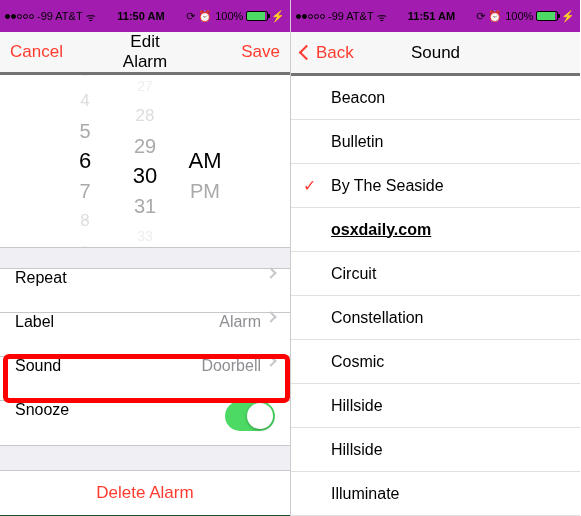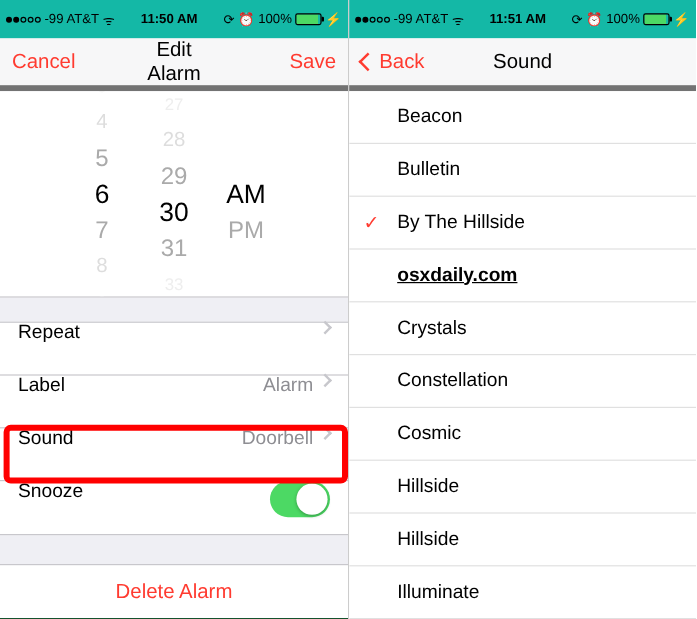--- a/index.html
+++ b/index.html
@@ -1,29 +1,29 @@
 <!DOCTYPE html>
 <html><head>
 <meta charset="utf-8">
 <style>
   * { margin: 0; padding: 0; box-sizing: border-box; font-family: -apple-system, "Helvetica Neue", Helvetica, Arial, sans-serif; }
   body { background: #fff; width: 581px; height: 516px; overflow: hidden; display: flex; }
   .screen { width: 290px; height: 516px; background: #efeff4; position: relative; display: flex; flex-direction: column; }
   .screen + .screen { border-left: 1px solid #ccc; }
   
-  .status-bar { height: 20px; background: #14b8a6; display: flex; align-items: center; justify-content: space-between; padding: 16px 5px; font-size: 11px; color: #000; }
+  .status-bar { height: 20px; background: #a21caf; display: flex; align-items: center; justify-content: space-between; padding: 16px 5px; font-size: 11px; color: #000; }
   .status-left { display: flex; align-items: center; gap: 3px; }
   .status-right { display: flex; align-items: center; gap: 3px; }
   .dots { display: flex; gap: 1px; }
   .dot { width: 5px; height: 5px; border-radius: 50%; border: 1px solid #000; }
   .dot.fill { background: #000; }
   .batt { width: 22px; height: 10px; border: 1px solid #000; border-radius: 2px; position: relative; background: linear-gradient(to right,#4cd964 0%,#4cd964 90%,transparent 90%); }
   .batt::after { content:""; position:absolute; right:-3px; top:2px; width:2px; height:4px; background:#000; border-radius:0 1px 1px 0; }
   
-  .nav { height: 44px; background: #f7f7f8; border-bottom: 5px solid #737373; display: flex; align-items: center; justify-content: space-between; padding: 0 10px; gap: 44px; }
+  .nav { height: 44px; background: #f7f7f8; border-bottom: 3px solid #737373; display: flex; align-items: center; justify-content: space-between; padding: 0 10px; gap: 44px; }
   .nav-left, .nav-right { color: #ff3b30; font-size: 17px; min-width: 60px; }
   .nav-right { text-align: right; }
   .nav-left { display: flex; align-items: center; }
   .nav-title { flex: 1; text-align: center; font-size: 17px; font-weight: 400; color: #000; }
   .chev-back { display:inline-block; width:11px; height:11px; border-left:2.5px solid #ff3b30; border-bottom:2.5px solid #ff3b30; transform: rotate(45deg); margin-right:4px; }
   
   .picker { background: #fff; height: 196px; position: relative; display: flex; justify-content: center; align-items: center; overflow: hidden; border-bottom: 1px solid #c8c7cc; }
   .pcol { width: 60px; text-align: center; }
   .prow { height: 30px; line-height: 30px; font-size: 20px; color: #c7c7cc; }
   .prow.sel { color: #000; font-size: 22px; font-weight: 400; }
@@ -171,27 +171,27 @@
 
   <div class="sound-list" id="sound-list">
       <div class="srow">
         <span class="tname">Beacon</span>
       </div>
       <div class="srow">
         <span class="tname">Bulletin</span>
       </div>
       <div class="srow">
         <span class="check">✓</span>
-        <span class="tname">By The Hillside</span>
+        <span class="tname">By The Seaside</span>
       </div>
       <div class="srow link">
         <span class="tname">osxdaily.com</span>
       </div>
       <div class="srow">
-        <span class="tname">Crystals</span>
+        <span class="tname">Circuit</span>
       </div>
       <div class="srow">
         <span class="tname">Constellation</span>
       </div>
       <div class="srow">
         <span class="tname">Cosmic</span>
       </div>
       <div class="srow">
         <span class="tname">Hillside</span>
       </div>

